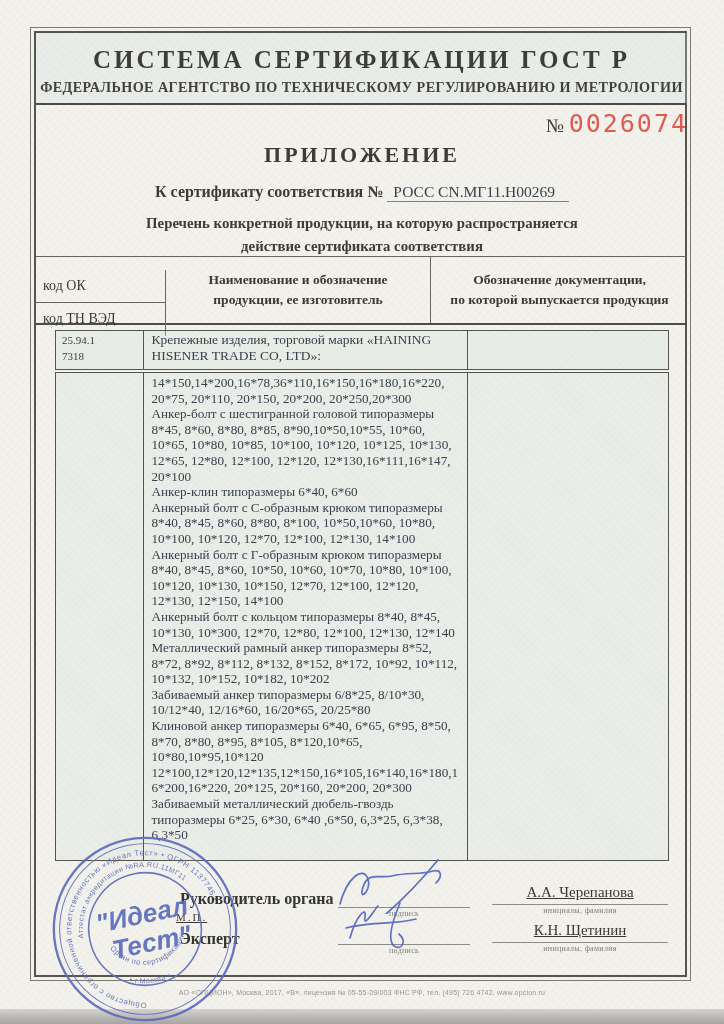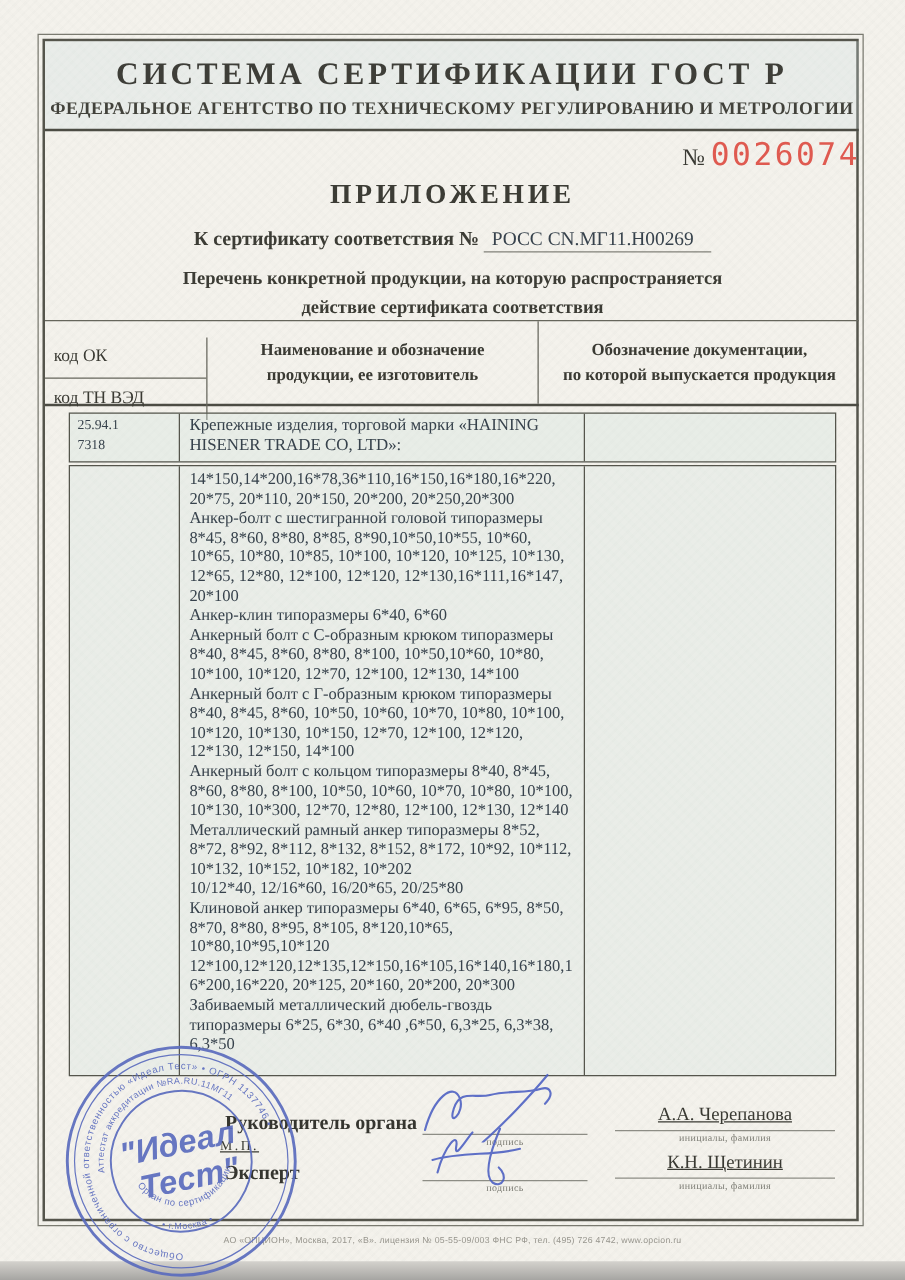--- a/index.html
+++ b/index.html
@@ -125,25 +125,25 @@
         <div class="size-line">20*100</div>
         <div class="size-line">Анкер-клин типоразмеры 6*40, 6*60</div>
         <div class="size-line">Анкерный болт с С-образным крюком типоразмеры</div>
         <div class="size-line">8*40, 8*45, 8*60, 8*80, 8*100, 10*50,10*60, 10*80,</div>
         <div class="size-line">10*100, 10*120, 12*70, 12*100, 12*130, 14*100</div>
         <div class="size-line">Анкерный болт с Г-образным крюком типоразмеры</div>
         <div class="size-line">8*40, 8*45, 8*60, 10*50, 10*60, 10*70, 10*80, 10*100,</div>
         <div class="size-line">10*120, 10*130, 10*150, 12*70, 12*100, 12*120,</div>
         <div class="size-line">12*130, 12*150, 14*100</div>
         <div class="size-line">Анкерный болт с кольцом типоразмеры 8*40, 8*45,</div>
-        <div class="size-line">8*60, 8*80, 8*100, 10*50, 10*60, 10*70, 10*80, 10*100,</div>
         <div class="size-line">10*130, 10*300, 12*70, 12*80, 12*100, 12*130, 12*140</div>
         <div class="size-line">Металлический рамный анкер типоразмеры 8*52,</div>
         <div class="size-line">8*72, 8*92, 8*112, 8*132, 8*152, 8*172, 10*92, 10*112,</div>
         <div class="size-line">10*132, 10*152, 10*182, 10*202</div>
+        <div class="size-line">Забиваемый анкер типоразмеры 6/8*25, 8/10*30,</div>
         <div class="size-line">10/12*40, 12/16*60, 16/20*65, 20/25*80</div>
         <div class="size-line">Клиновой анкер типоразмеры 6*40, 6*65, 6*95, 8*50,</div>
         <div class="size-line">8*70, 8*80, 8*95, 8*105, 8*120,10*65,</div>
         <div class="size-line">10*80,10*95,10*120</div>
         <div class="size-line">12*100,12*120,12*135,12*150,16*105,16*140,16*180,1</div>
         <div class="size-line">6*200,16*220, 20*125, 20*160, 20*200, 20*300</div>
         <div class="size-line">Забиваемый металлический дюбель-гвоздь</div>
         <div class="size-line">типоразмеры 6*25, 6*30, 6*40 ,6*50, 6,3*25, 6,3*38,</div>
         <div class="size-line">6,3*50</div>
       </div>

